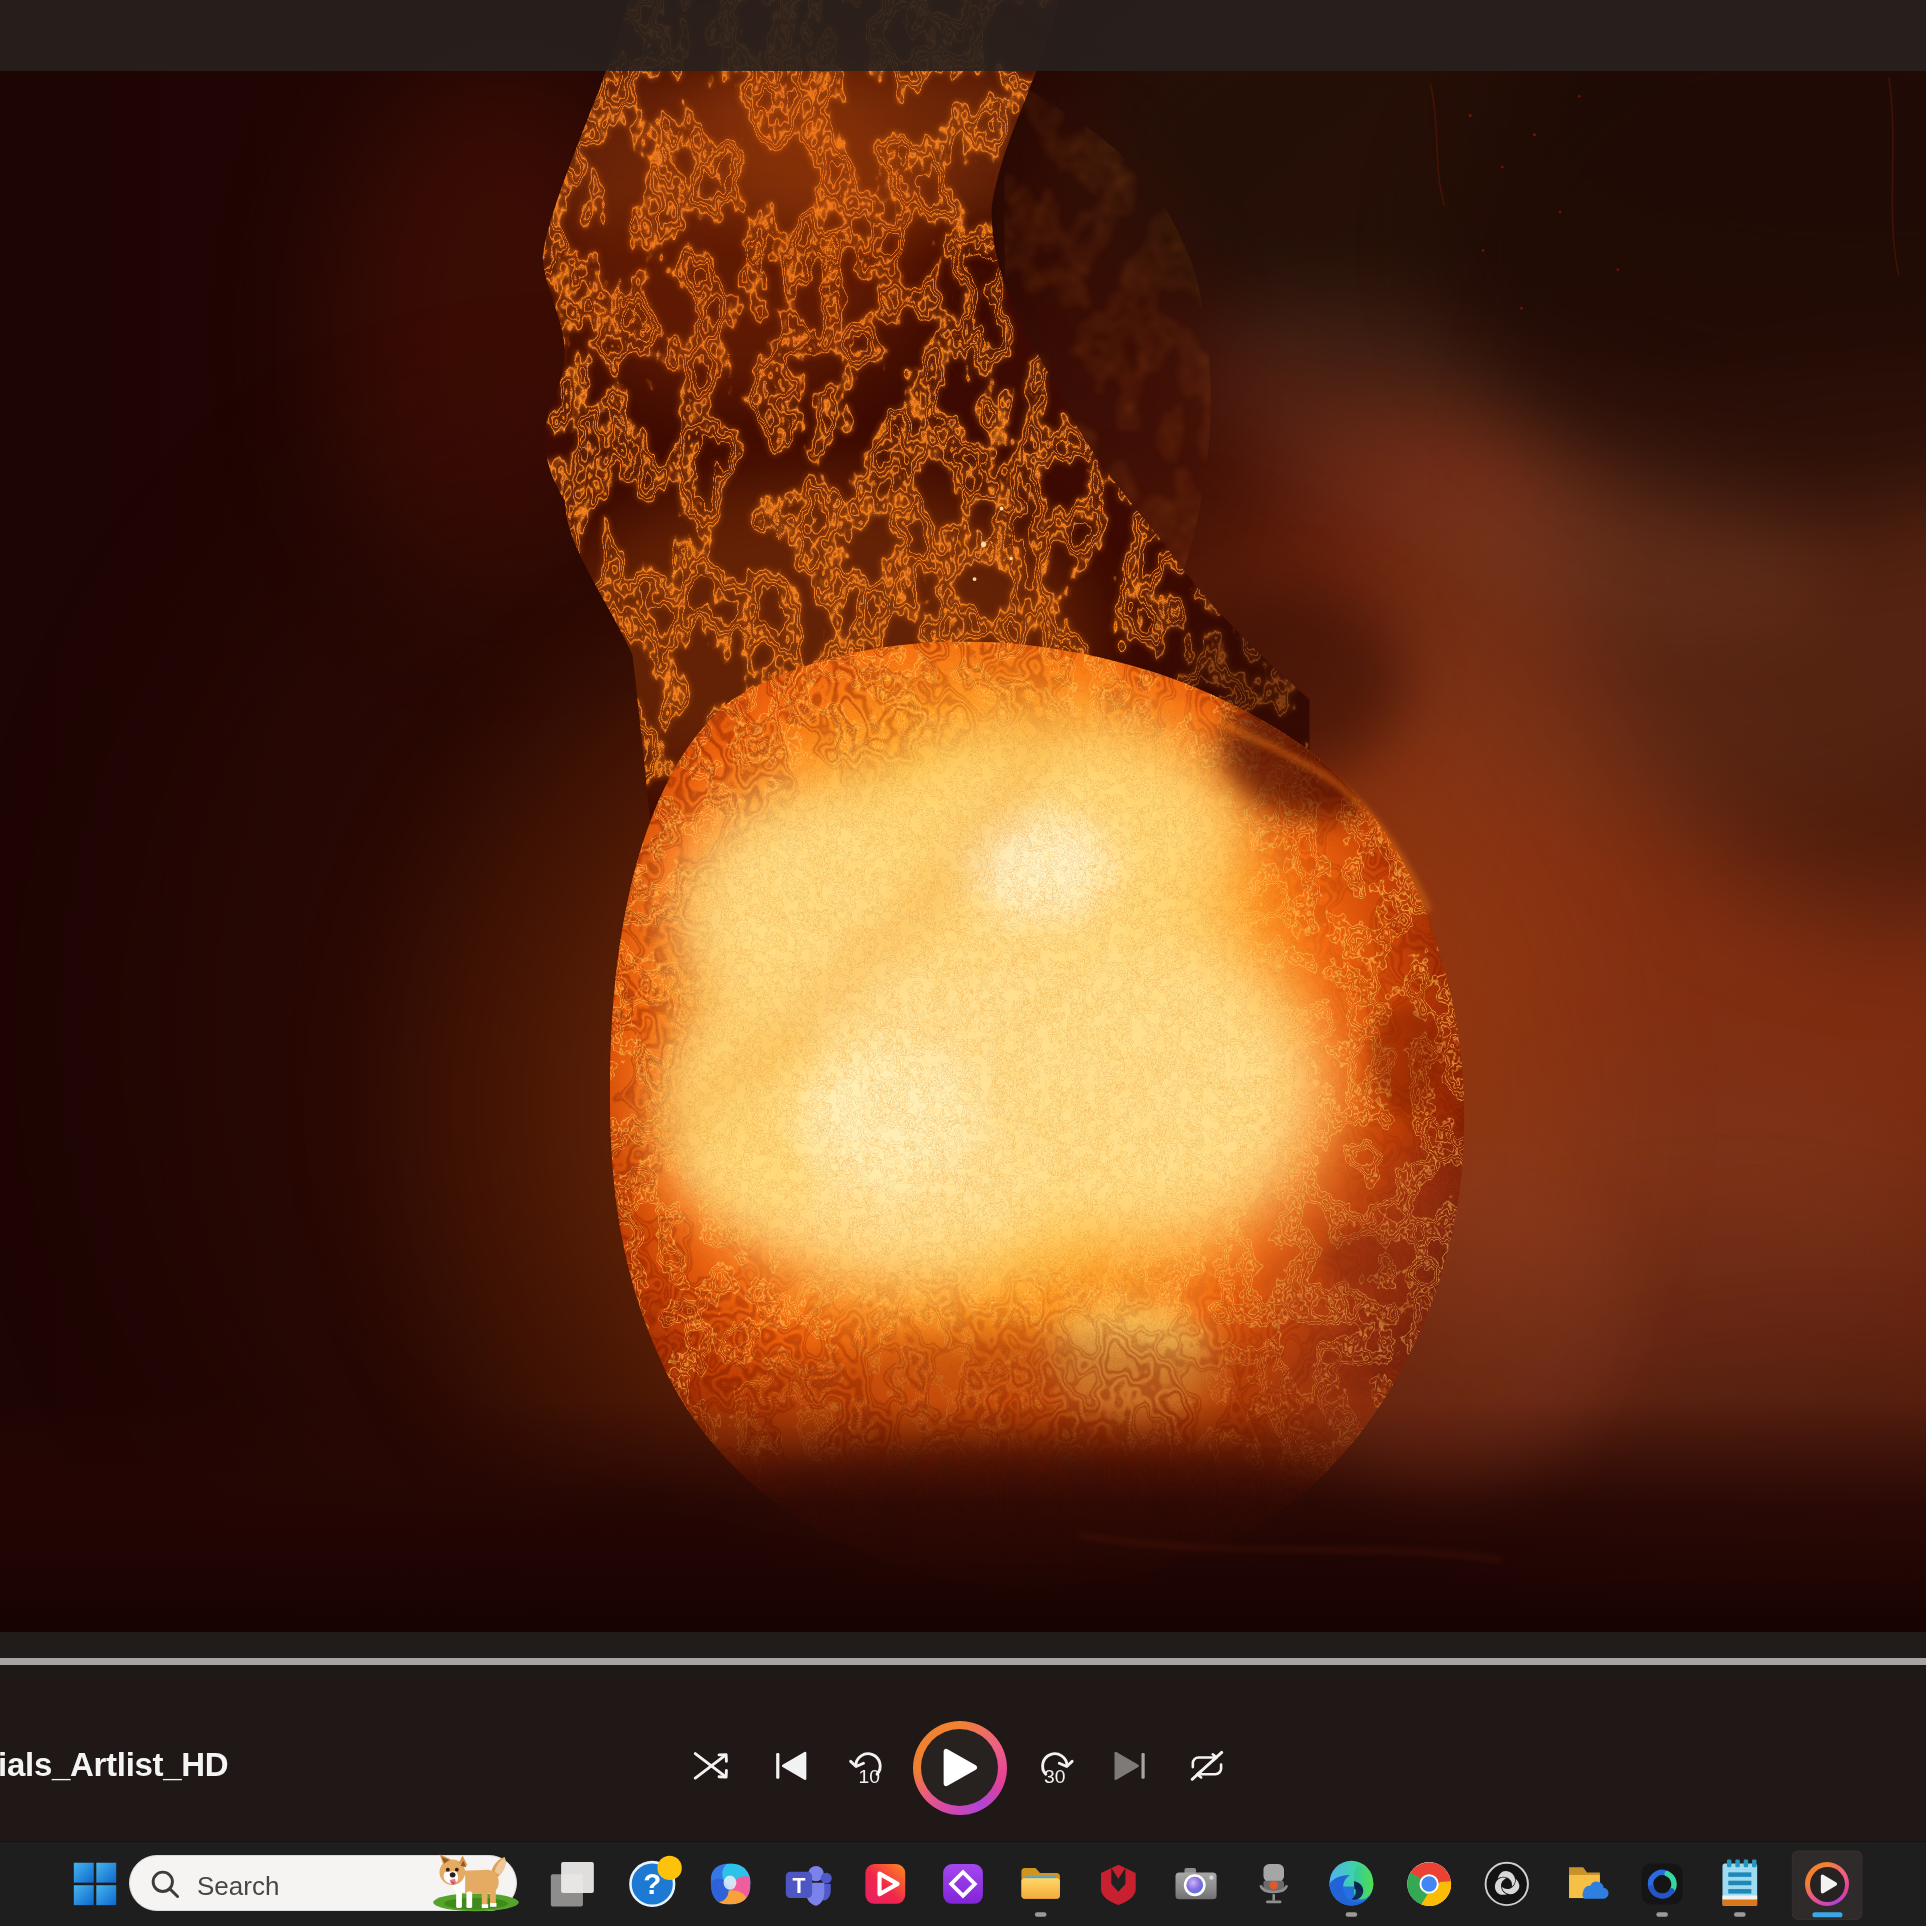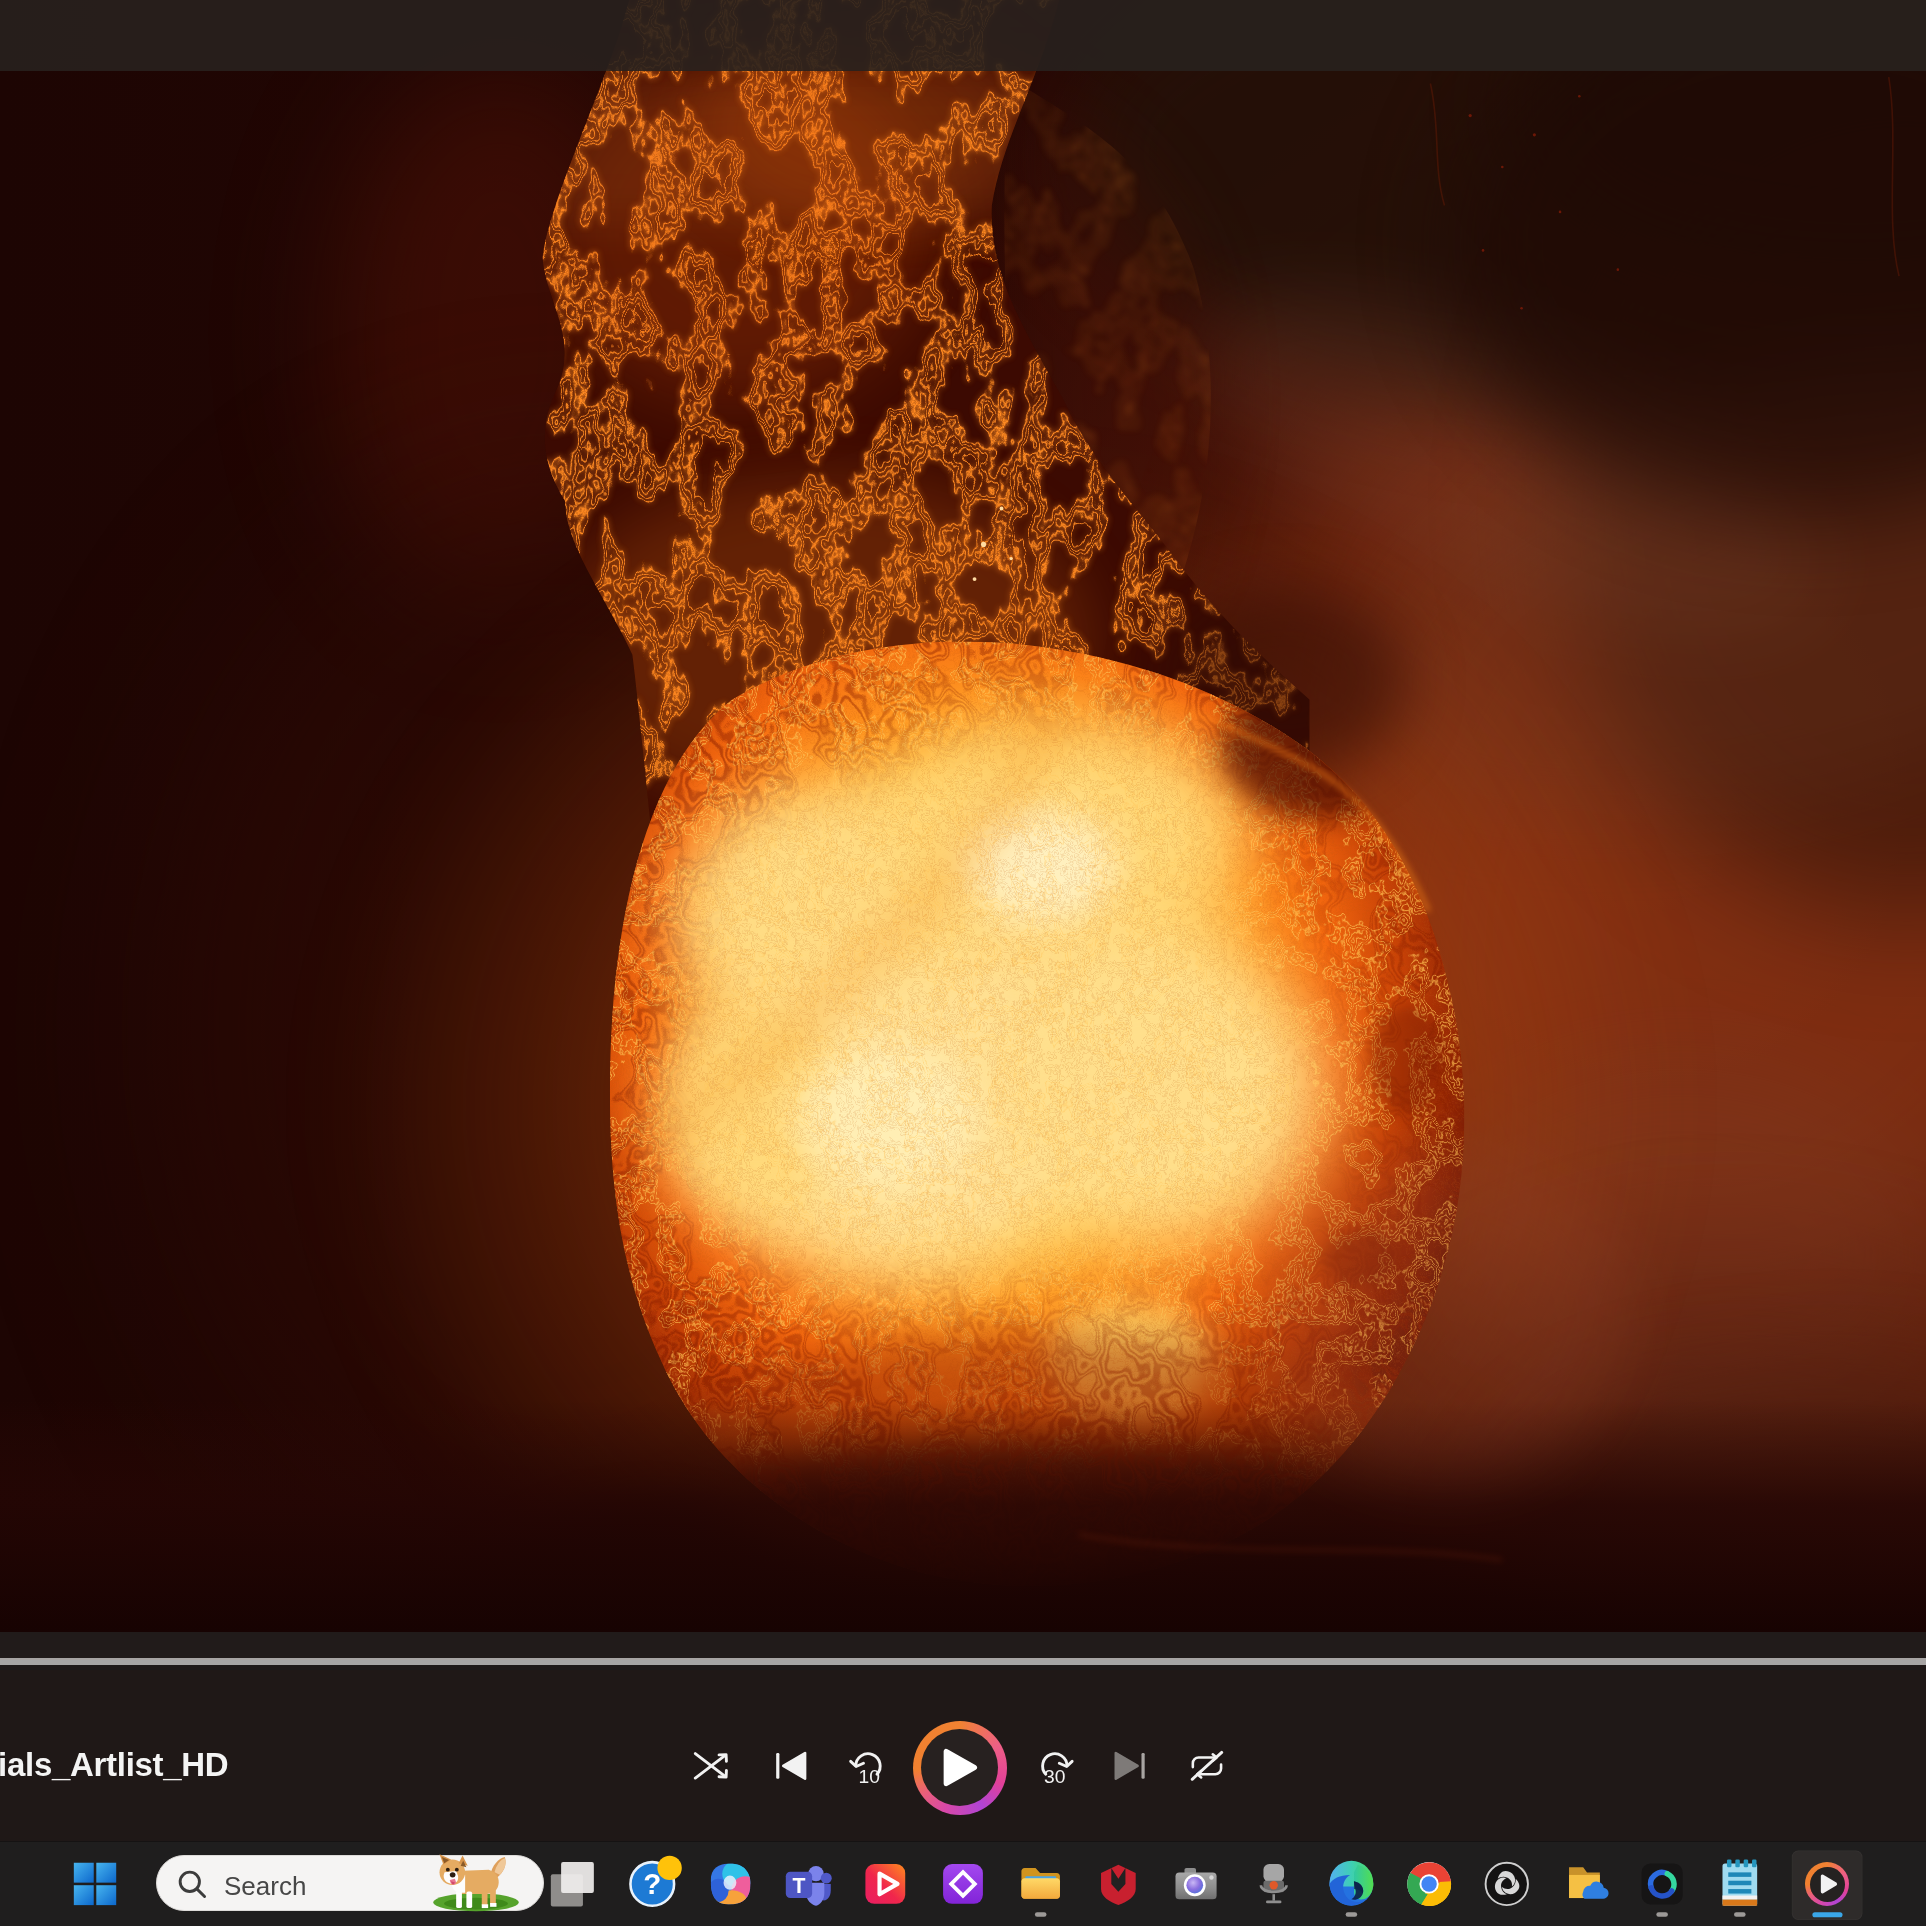--- a/index.html
+++ b/index.html
@@ -15,21 +15,21 @@
   #controls{overflow:visible;}
   #playbtn{position:absolute;left:913px;top:1721px;width:94px;height:94px;border-radius:50%;
     background:conic-gradient(from 0deg, #f08232 0deg, #ee5f86 60deg, #e24098 110deg, #b044d4 150deg, #d848a8 200deg, #ea5f7a 235deg, #f0802f 268deg, #f08232 360deg);}
   #playbtn::after{content:"";position:absolute;left:8.3px;top:8.3px;width:77px;height:77px;border-radius:50%;background:#272120;}
   #playtri{position:absolute;left:934px;top:1745px;z-index:3;}
   #tbicons{position:absolute;left:0;top:1844px;z-index:2;}
   #mpring{position:absolute;left:1805px;top:1862px;width:44px;height:44px;border-radius:50%;z-index:3;
     background:conic-gradient(from 0deg, #f08232 0deg, #ee5f86 60deg, #e24098 110deg, #b044d4 150deg, #d848a8 200deg, #ea5f7a 235deg, #f0802f 268deg, #f08232 360deg);}
   #mpring::after{content:"";position:absolute;left:4.5px;top:4.5px;width:35px;height:35px;border-radius:50%;background:#252221;}
   #mptri{position:absolute;left:1814px;top:1871px;z-index:4;}
-  #searchpill{position:absolute;left:156px;top:1855px;width:388px;height:56px;border-radius:28px;background:#f5f4f3;border:0.6px solid #dddbd9;box-sizing:border-box;z-index:2;}
+  #searchpill{position:absolute;left:129px;top:1855px;width:388px;height:56px;border-radius:28px;background:#f5f4f3;border:0.6px solid #dddbd9;box-sizing:border-box;z-index:2;}
   #searchpill span{position:absolute;left:67px;top:14.8px;font-size:26px;color:#474747;}
 </style>
 </head>
 <body>
 <div id="video">
 <svg width="1926" height="1632" viewBox="0 0 3000 2542">
 <defs>
   <filter id="veins" x="-5%" y="-5%" width="110%" height="110%">
     <feTurbulence type="fractalNoise" baseFrequency="0.016 0.009" numOctaves="4" seed="11" result="n"></feTurbulence>
     <feColorMatrix in="n" type="matrix" values="0 0 0 0 0  0 0 0 0 0  0 0 0 0 0  4 0 0 0 -1.1" result="a1"></feColorMatrix>

